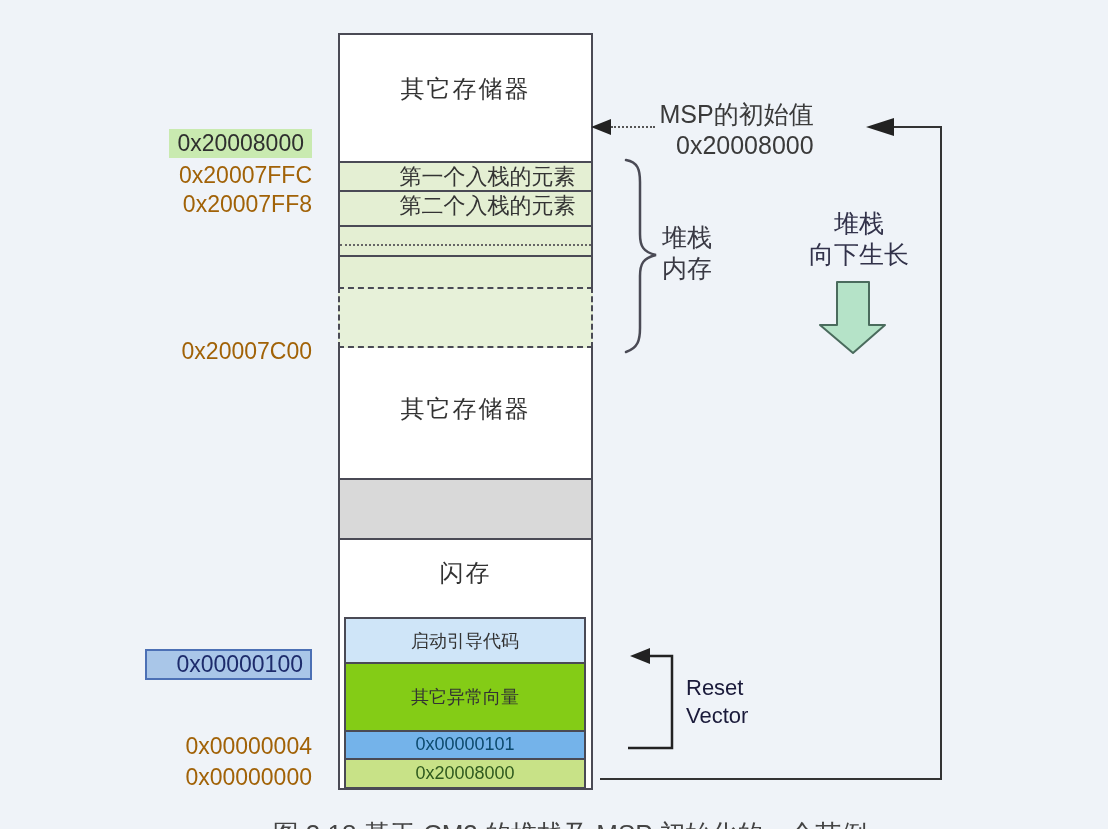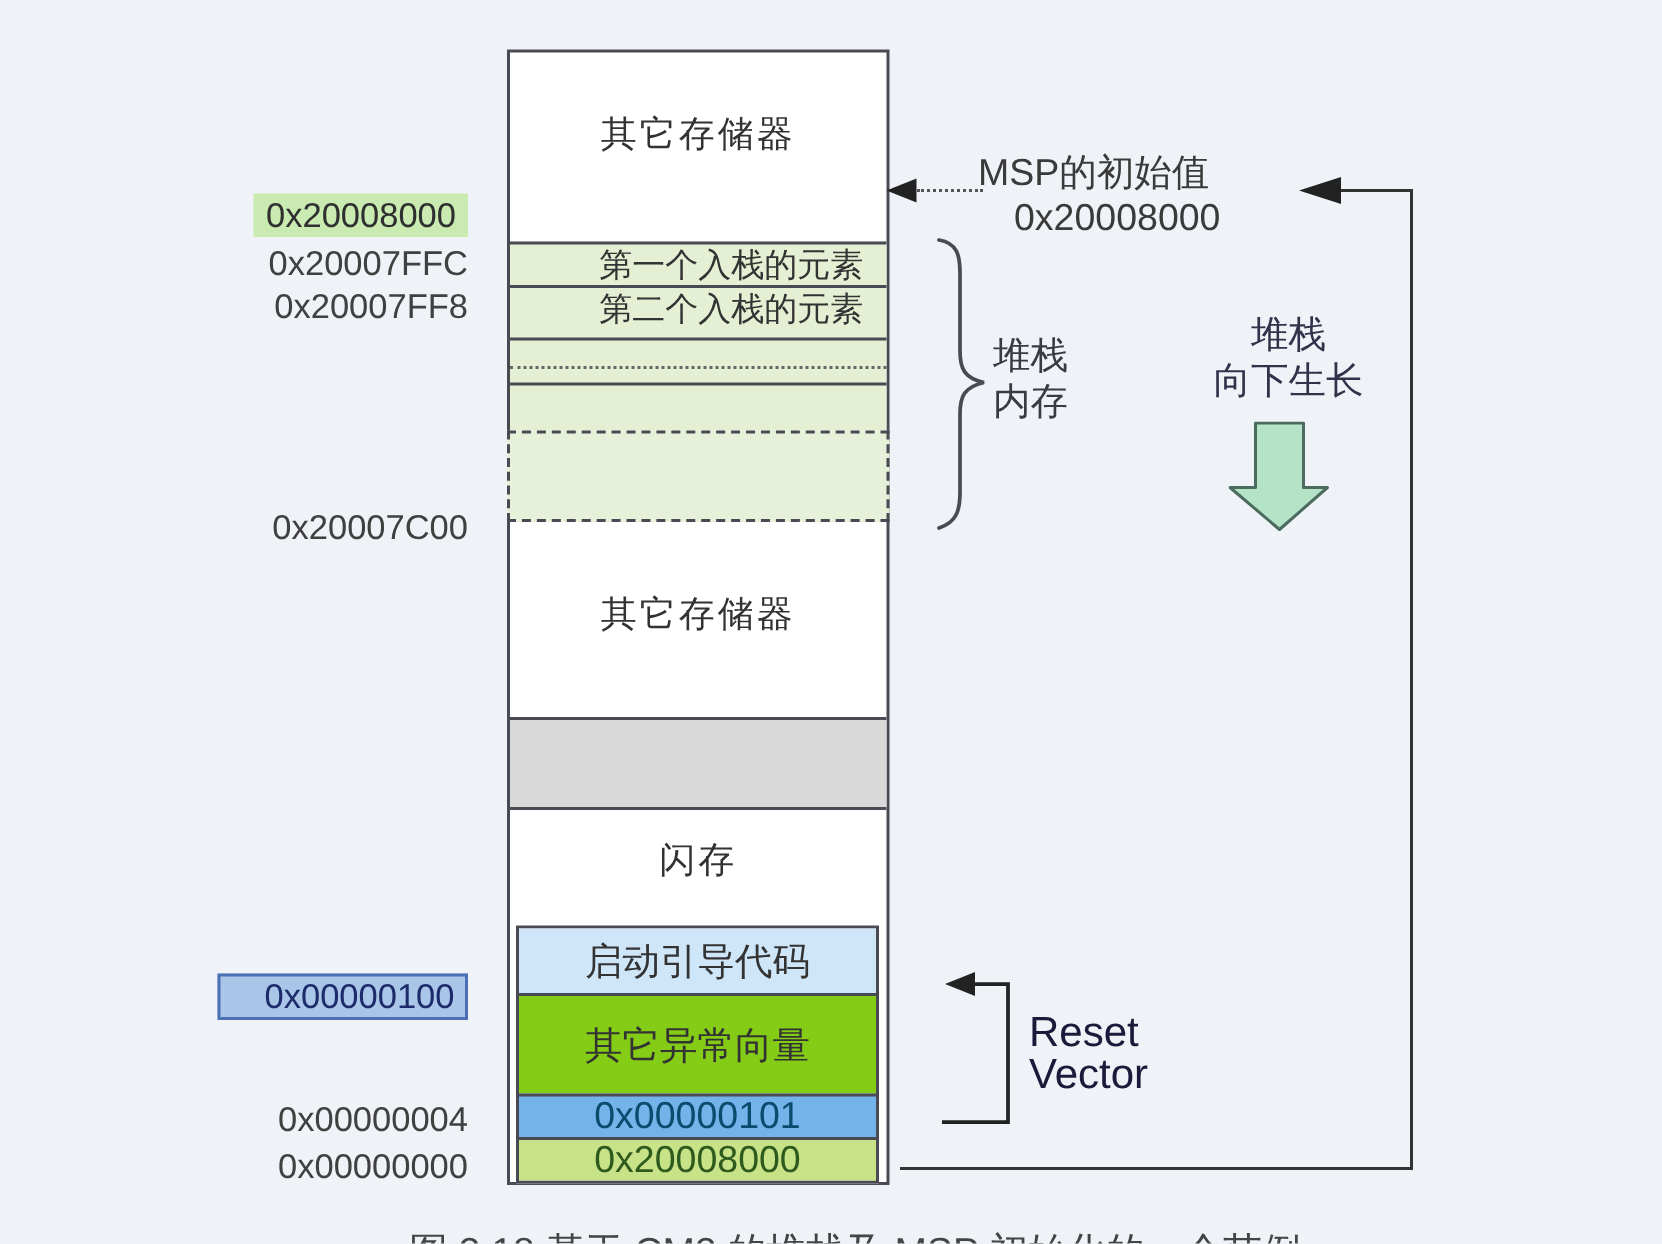--- a/index.html
+++ b/index.html
@@ -16,28 +16,28 @@
   .dashedblock{position:absolute;left:-2px;width:255px;box-sizing:border-box;
           background:#e7f1d9;border:2px dashed #4a4a55;border-top:2px dashed #4a4a55;}
   .grayblock{position:absolute;left:0;width:100%;box-sizing:border-box;background:#d9d9d9;
           border-top:2px solid #4a4a55;border-bottom:2px solid #4a4a55;}
 
   
   .vecbox{position:absolute;left:4px;top:582px;width:242px;height:172px;
           background:#fff;border:2px solid #4a4a55;box-sizing:border-box;
           display:flex;flex-direction:column;}
   .vrow{box-sizing:border-box;display:flex;align-items:center;justify-content:center;
-        font-size:25px;color:#333;text-align:center;}
+        font-size:18px;color:#333;text-align:center;}
   .vrow.boot{height:46px;background:#cfe5f8;border-bottom:2px solid #4a4a55;}
   .vrow.others{height:66px;background:#84cc16;}
   .vrow.rvec{height:29px;background:#74b3ea;border-top:2px solid #4a4a55;color:#0c4a6e;}
   .vrow.imsp{height:29px;background:#c8e287;border-top:2px solid #4a4a55;color:#2f5a1e;}
 
   
-  .addr{position:absolute;font-size:23px;color:#404040;white-space:nowrap;}
+  .addr{position:absolute;font-size:23px;color:#a16207;white-space:nowrap;}
   .addr.right{right:796px;}
   .addr.hl-green{background:#c9eab0;padding:1px 8px;color:#2f2f2f;}
   .addr.hl-blue{background:#a9c6e8;border:2px solid #4c70b5;padding:0px 7px;color:#1d2b6b;}
 
   
   .ann{position:absolute;font-size:25px;color:#3a3a44;white-space:nowrap;}
   .ann .l2{display:block;}
 
   
   .hline{position:absolute;border-top:2px solid #333;}
@@ -82,21 +82,21 @@
   <div class="addr right hl-green" style="top:129px;">0x20008000</div>
   <div class="addr right" style="top:162px;">0x20007FFC</div>
   <div class="addr right" style="top:191px;">0x20007FF8</div>
   <div class="addr right" style="top:338px;">0x20007C00</div>
   <div class="addr right hl-blue" style="top:649px;padding-left:29px;">0x00000100</div>
   <div class="addr right" style="top:733px;">0x00000004</div>
   <div class="addr right" style="top:764px;">0x00000000</div>
 
   <div class="arrow-left" style="left:591px;top:119px;border-right:20px solid #222;border-top:8px solid transparent;border-bottom:8px solid transparent;"></div>
   <div class="dotline" style="left:611px;top:126px;width:44px;"></div>
-  <div class="ann" style="left:652px;top:98px;text-align:left;color:#3a3a3a;">
+  <div class="ann" style="left:652px;top:98px;text-align:right;color:#3a3a3a;">
     <span>MSP的初始值</span>
     <span class="l2" style="padding-left:24px;">0x20008000</span>
   </div>
 
   <svg style="position:absolute;left:616px;top:156px;" width="44" height="198" viewBox="0 0 44 198">
     <path d="M10,4 C22,6 24,14 24,26 L24,78 C24,90 27,96 40,99 C27,102 24,108 24,120 L24,172 C24,184 22,192 10,196" fill="none" stroke="#4a4a55" stroke-width="2.5" stroke-linecap="round"></path>
   </svg>
   <div class="ann" style="left:662px;top:222px;line-height:31px;">
     <span>堆栈</span>
     <span class="l2">内存</span>
@@ -112,20 +112,20 @@
 
   <div class="arrow-left" style="left:866px;top:118px;border-right:28px solid #222;border-top:9px solid transparent;border-bottom:9px solid transparent;"></div>
   <div class="hline" style="left:894px;top:126px;width:47px;"></div>
   <div class="vline" style="left:940px;top:126px;height:654px;"></div>
   <div class="hline" style="left:600px;top:778px;width:342px;"></div>
 
   <svg style="position:absolute;left:624px;top:646px;" width="54" height="108" viewBox="0 0 54 108">
     <path d="M4,102 L48,102 L48,10 L24,10" fill="none" stroke="#222" stroke-width="2.5"></path>
     <polygon points="6,10 26,2 26,18" fill="#222"></polygon>
   </svg>
-  <div class="ann" style="left:686px;top:674px;font-size:28px;color:#1a1a3a;line-height:28px;">
+  <div class="ann" style="left:686px;top:674px;font-size:22px;color:#1a1a3a;line-height:28px;">
     <span>Reset</span>
     <span class="l2">Vector</span>
   </div>
 
   <div class="ann" style="left:250px;top:817px;width:640px;text-align:center;font-size:26px;color:#444;">图 3.18 基于 CM3 的堆栈及 MSP 初始化的一个范例</div>
 
 </div>
 
 </body></html>

